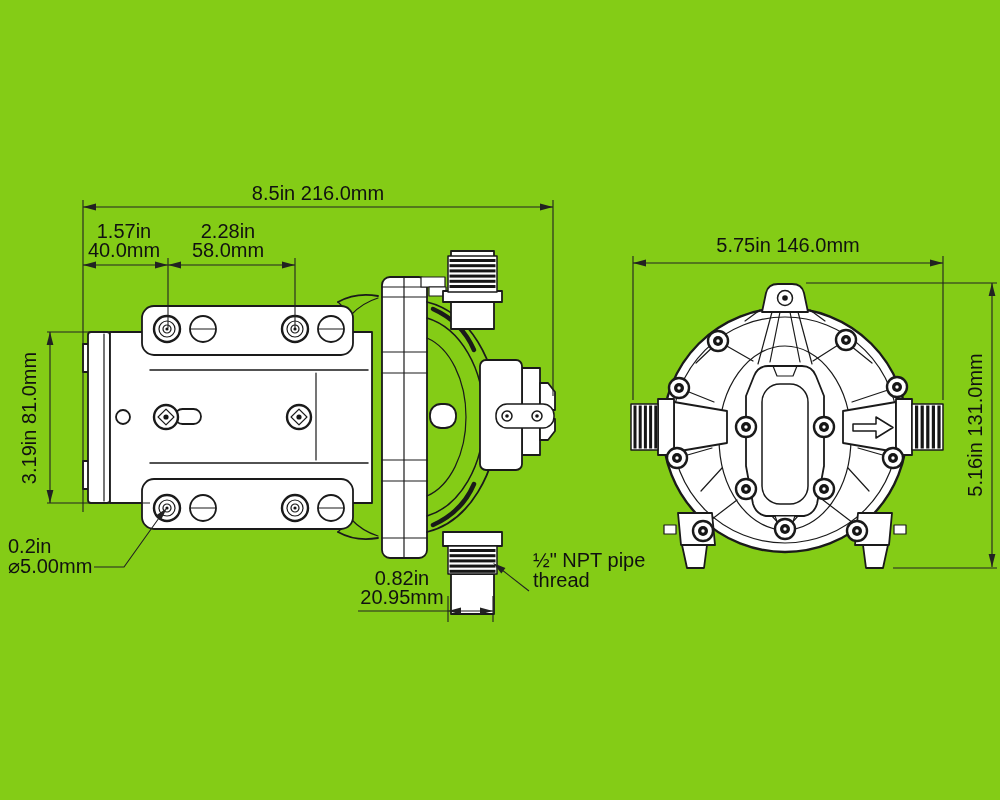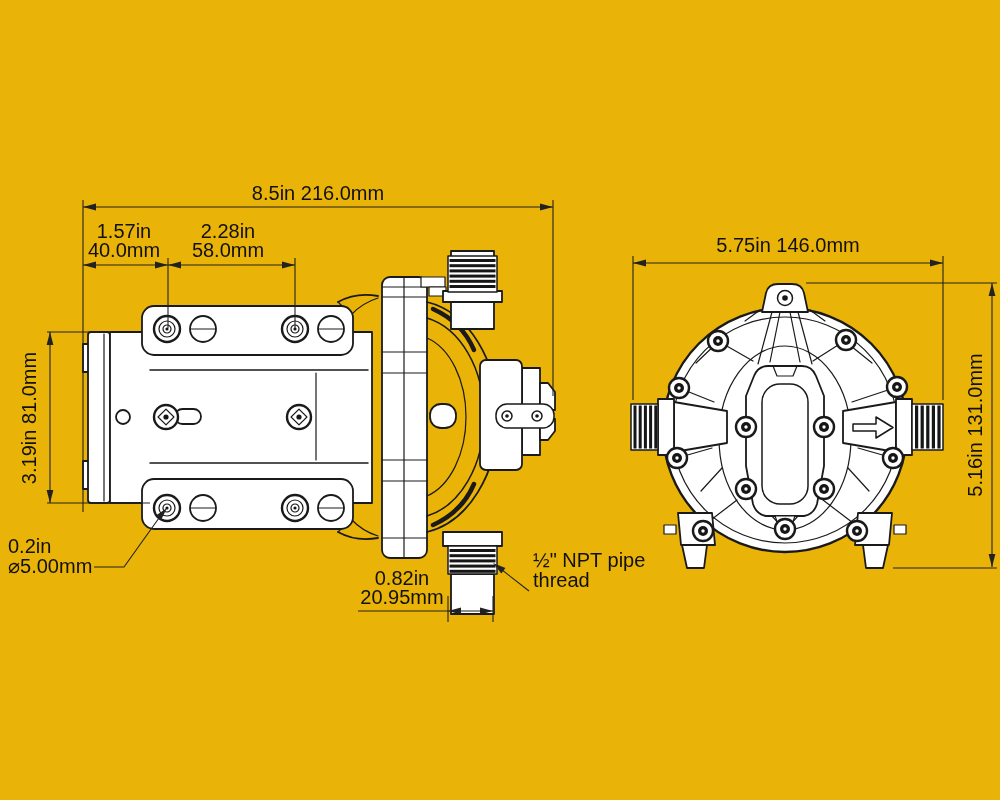--- a/index.html
+++ b/index.html
@@ -1,16 +1,16 @@
 <!DOCTYPE html>
 <html><head>
 <meta charset="utf-8">
 <style>
   html,body{margin:0;padding:0;background:#fff;}
-  .canvas{width:1000px;height:800px;background:#eab308;position:relative;overflow:hidden;}
+  .canvas{width:1000px;height:800px;background:#84cc16;position:relative;overflow:hidden;}
   svg{display:block;}
   svg text{font-family:"Liberation Sans","DejaVu Sans",sans-serif;font-size:20px;fill:#111;}
   .o{fill:none;stroke:#1a1a1a;stroke-width:1.8;stroke-linejoin:round;stroke-linecap:round;}
   .ow{fill:#ffffff;stroke:#1a1a1a;stroke-width:1.8;stroke-linejoin:round;}
   .o2{fill:#ffffff;stroke:#1a1a1a;stroke-width:2.4;stroke-linejoin:round;}
   .thin{stroke-width:1.2;}
   .mid{stroke-width:1.5;}
   .thick{stroke-width:4.5;}
   .dk{fill:#161616;stroke:none;}
   .dim{stroke:#222;stroke-width:1.1;fill:none;}

